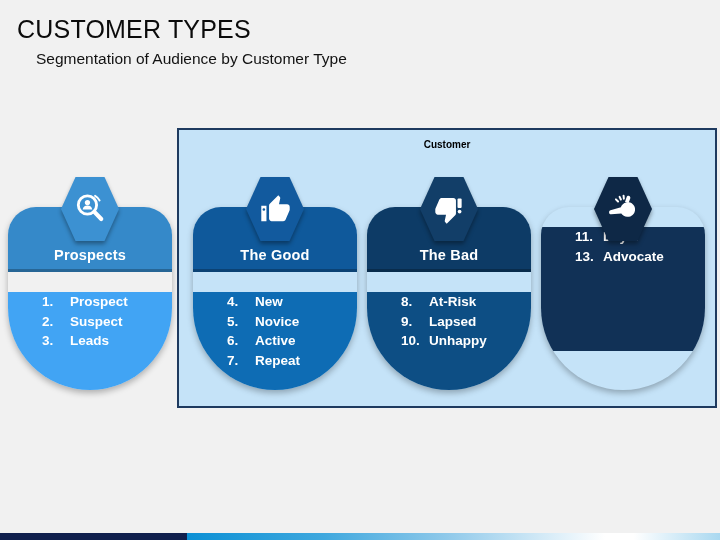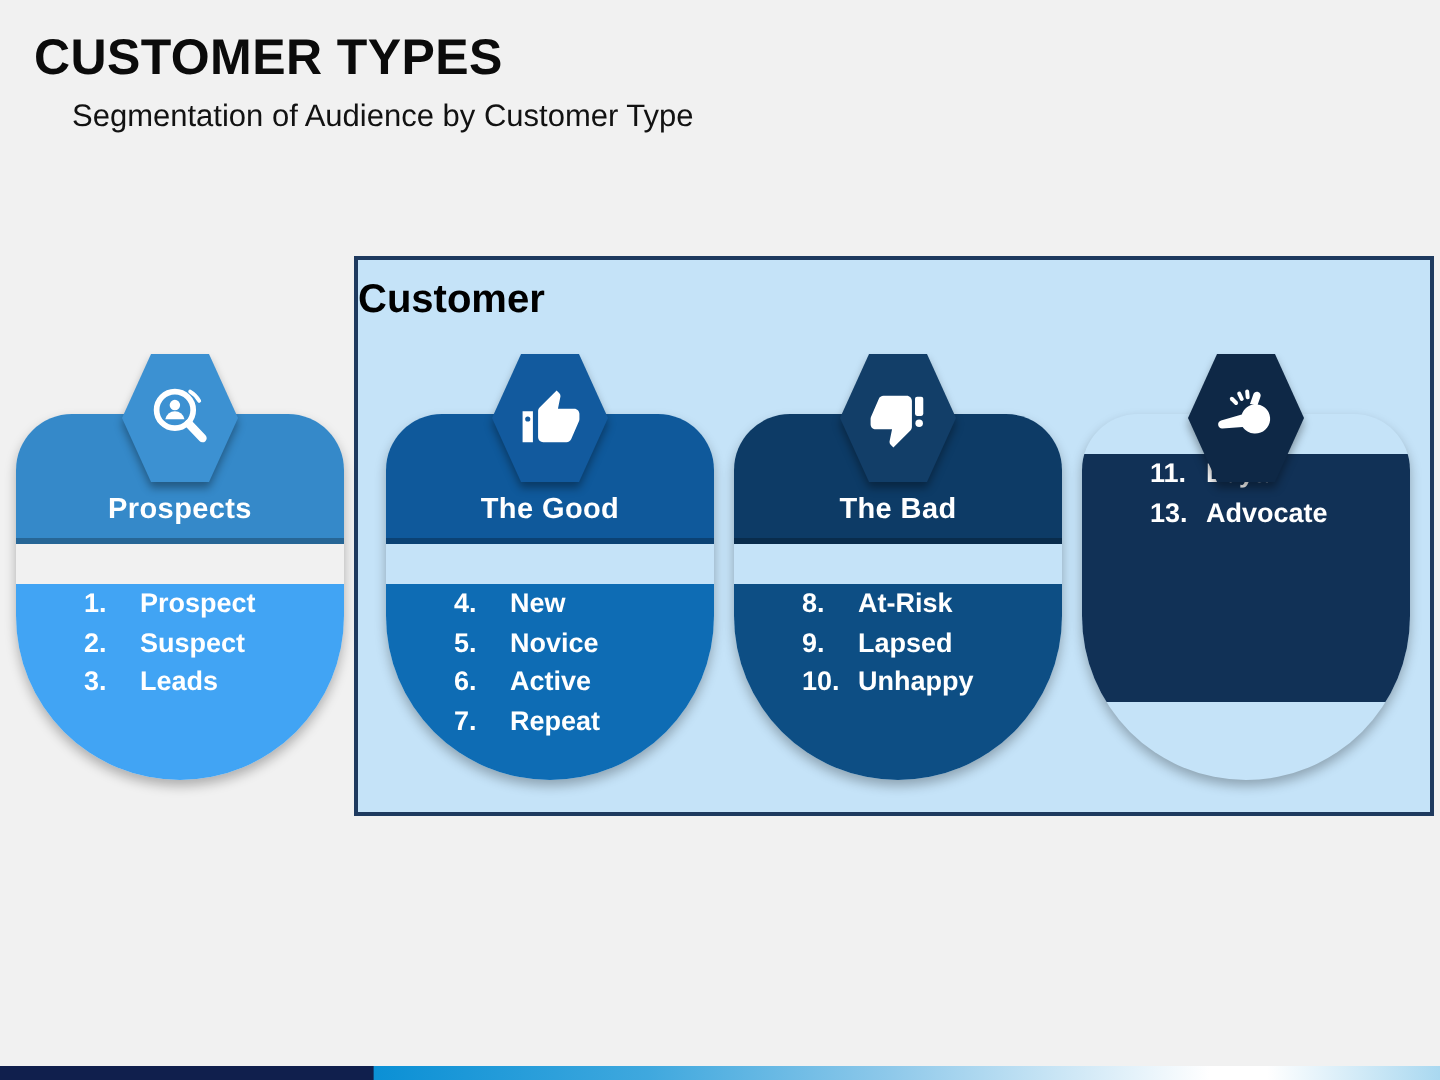--- a/index.html
+++ b/index.html
@@ -1,24 +1,24 @@
 <!DOCTYPE html>
 <html><head>
 <meta charset="utf-8">
 <style>
   html,body{margin:0;padding:0;}
   .slide{position:relative;width:720px;height:540px;background:#F1F1F1;overflow:hidden;
          font-family:"Liberation Sans",sans-serif;}
-  .title{position:absolute;left:17px;top:15px;font-size:25px;font-weight:700;color:#0b0b0b;letter-spacing:.2px;}
+  .title{position:absolute;left:17px;top:15px;font-size:25px;font-weight:400;color:#0b0b0b;letter-spacing:.2px;}
   .subtitle{position:absolute;left:17px;top:50px;font-size:15.5px;color:#121212;margin-left:19px;}
 
   .customer-box{position:absolute;left:177px;top:128px;width:536px;height:276px;
         background:var(--box-bg,#C5E3F8);border:2px solid var(--box-border,#1E3A5F);}
-  .customer-label{position:absolute;top:9px;left:0;width:100%;text-align:left;
-        font-size:20px;font-weight:700;color:#000;}
+  .customer-label{position:absolute;top:9px;left:0;width:100%;text-align:center;
+        font-size:10px;font-weight:700;color:#000;}
 
   .group{position:absolute;top:177px;width:164px;height:213px;}
   #g0{left:8px}#g1{left:193px}#g2{left:367px}#g3{left:541px}
 
   .hexwrap{position:absolute;left:53px;top:0;width:58px;height:64px;z-index:3;
         filter:drop-shadow(0 3px 2px rgba(0,0,0,.35));}
   .hex{width:58px;height:64px;background:var(--hex,#3C91D2);
         clip-path:polygon(25% 0,75% 0,100% 50%,75% 100%,25% 100%,0 50%);
         display:flex;align-items:center;justify-content:center;}
   .hex svg{display:block;}

